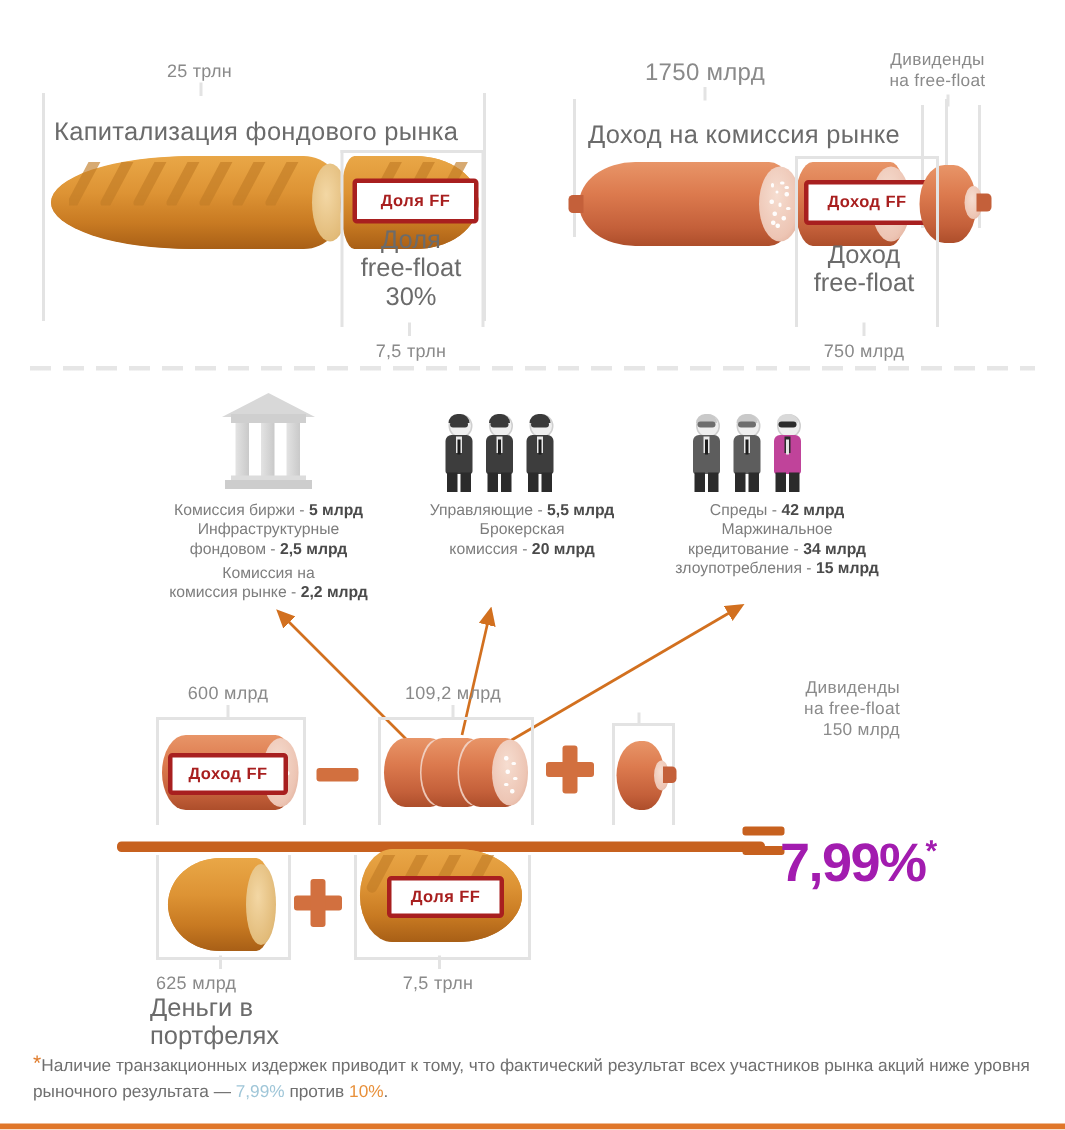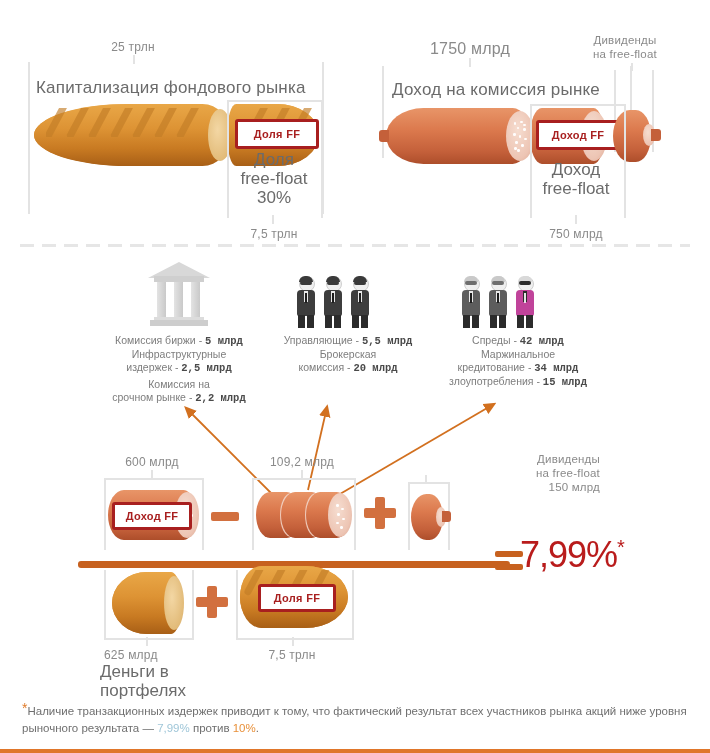--- a/index.html
+++ b/index.html
@@ -76,29 +76,29 @@
   .man.pink .glass{background:#2b2b2b;} .man.pink .shirt{background:#2b2b2b;}
   .man.pink .tie{background:#e5e5e5;}
 
   
   .arrow-svg{position:absolute;left:0;top:0;pointer-events:none;}
 
   
   .op{position:absolute;color:#d2703f;}
   .op .h{position:absolute;background:#d2703f;border-radius:2px;}
   .frac-bar{position:absolute;background:#c7611f;height:7px;border-radius:3px;}
-  .result{position:absolute;color:#b91c1c;font-size:36px;font-weight:normal;letter-spacing:-1px;
-    font-family:"Liberation Sans",sans-serif;}
+  .result{position:absolute;color:#a21caf;font-size:36px;font-weight:bold;letter-spacing:-1px;
+    font-family:"Liberation Sans",sans-serif;margin-top:20px;}
   .result sup{font-size:20px;}
   .eqsign{position:absolute;}
   .eqsign i{position:absolute;left:0;width:100%;height:6px;background:#c7611f;border-radius:2px;}
 
   
   .cost{position:absolute;text-align:center;color:#7d7d7d;font-size:10.5px;line-height:13px;}
-  .cost b{color:#4a4a4a;font-weight:bold;font-family:Liberation Mono, monospace;}
+  .cost b{color:#4a4a4a;font-weight:bold;}
 
   
   .foot{position:absolute;left:22px;top:703px;width:668px;color:#6f6f6f;font-size:11.5px;line-height:17px;}
   .foot .star{color:#e07b2a;font-size:14px;vertical-align:top;line-height:11px;}
   .foot .blue{color:#9fc6d8;}
   .foot .orange{color:#e8903a;}
   .bottombar{position:absolute;left:0;bottom:0;width:100%;height:4px;background:#e0762a;}
 </style>
 </head>
 <body>
@@ -288,23 +288,23 @@
       <div class="shirt"></div>
       <div class="tie"></div>
       <div class="legL"></div>
       <div class="legR"></div>
     </div>
 </div>
 
 <div class="cost" style="left:88px;top:334px;width:182px;">
   <div><span>Комиссия биржи - </span><b>5 млрд</b></div>
   <div><span>Инфраструктурные</span></div>
-  <div><span>издержек - </span><b>2,5 млрд</b></div>
+  <div><span>фондовом - </span><b>2,5 млрд</b></div>
   <div style="margin-top:3px;"><span>Комиссия на</span></div>
-  <div><span>срочном рынке - </span><b>2,2 млрд</b></div>
+  <div><span>комиссия рынке - </span><b>2,2 млрд</b></div>
 </div>
 
 <div class="cost" style="left:258px;top:334px;width:180px;">
   <div><span>Управляющие - </span><b>5,5 млрд</b></div>
   <div><span>Брокерская</span></div>
   <div><span>комиссия - </span><b>20 млрд</b></div>
 </div>
 
 <div class="cost" style="left:420px;top:334px;width:196px;">
   <div><span>Спреды - </span><b>42 млрд</b></div>

